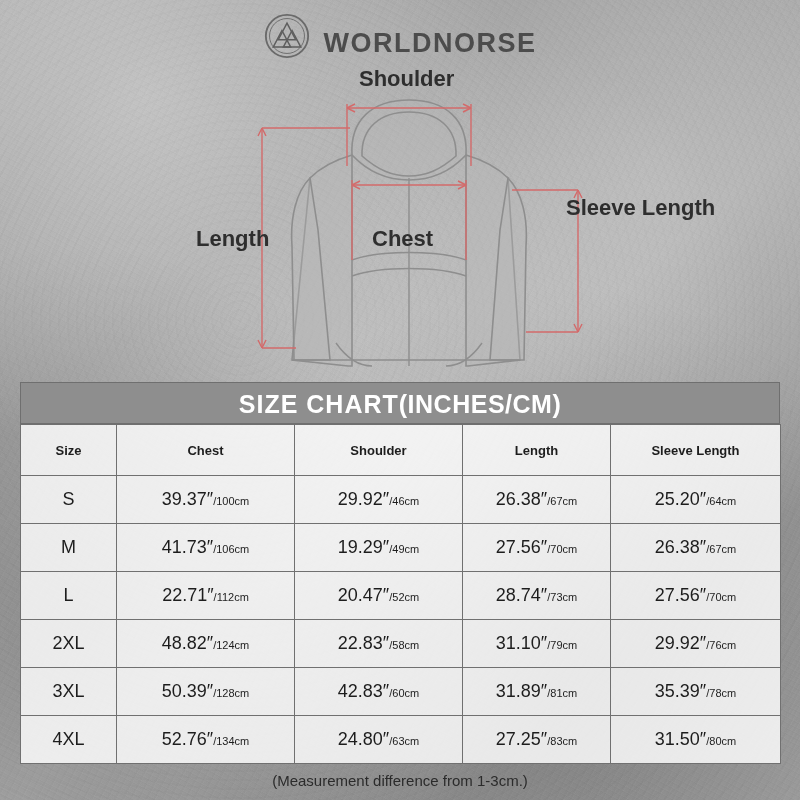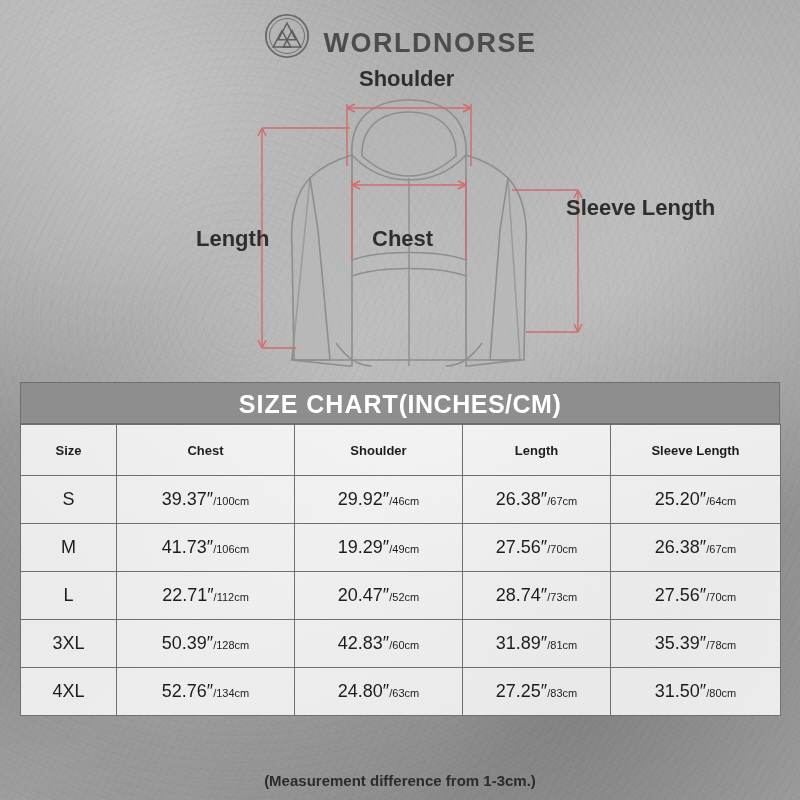--- a/index.html
+++ b/index.html
@@ -141,21 +141,21 @@
   col.c-length { width: 148px; }
   col.c-sleeve { width: 170px; }
 
   .footnote {
     position: absolute;
     left: 0;
     top: 772px;
     width: 800px;
     text-align: center;
     font-size: 15px;
-    font-weight: bold;
+    font-weight: normal;
     color: #2b2b2b;
     font-family: "Liberation Sans", sans-serif;
   }
 </style>
 </head>
 <body>
 
 <div class="page">
   <div class="grain"></div>
 
@@ -266,20 +266,27 @@
           <td><span>26.38″</span><span class="cm">/67cm</span></td>
         </tr>
         <tr>
           <td class="size-cell">L</td>
           <td><span>22.71″</span><span class="cm">/112cm</span></td>
           <td><span>20.47″</span><span class="cm">/52cm</span></td>
           <td><span>28.74″</span><span class="cm">/73cm</span></td>
           <td><span>27.56″</span><span class="cm">/70cm</span></td>
         </tr>
         <tr>
+          <td class="size-cell">2XL</td>
+          <td><span>48.82″</span><span class="cm">/124cm</span></td>
+          <td><span>22.83″</span><span class="cm">/58cm</span></td>
+          <td><span>31.10″</span><span class="cm">/79cm</span></td>
+          <td><span>29.92″</span><span class="cm">/76cm</span></td>
+        </tr>
+        <tr>
           <td class="size-cell">3XL</td>
           <td><span>50.39″</span><span class="cm">/128cm</span></td>
           <td><span>42.83″</span><span class="cm">/60cm</span></td>
           <td><span>31.89″</span><span class="cm">/81cm</span></td>
           <td><span>35.39″</span><span class="cm">/78cm</span></td>
         </tr>
         <tr>
           <td class="size-cell">4XL</td>
           <td><span>52.76″</span><span class="cm">/134cm</span></td>
           <td><span>24.80″</span><span class="cm">/63cm</span></td>

